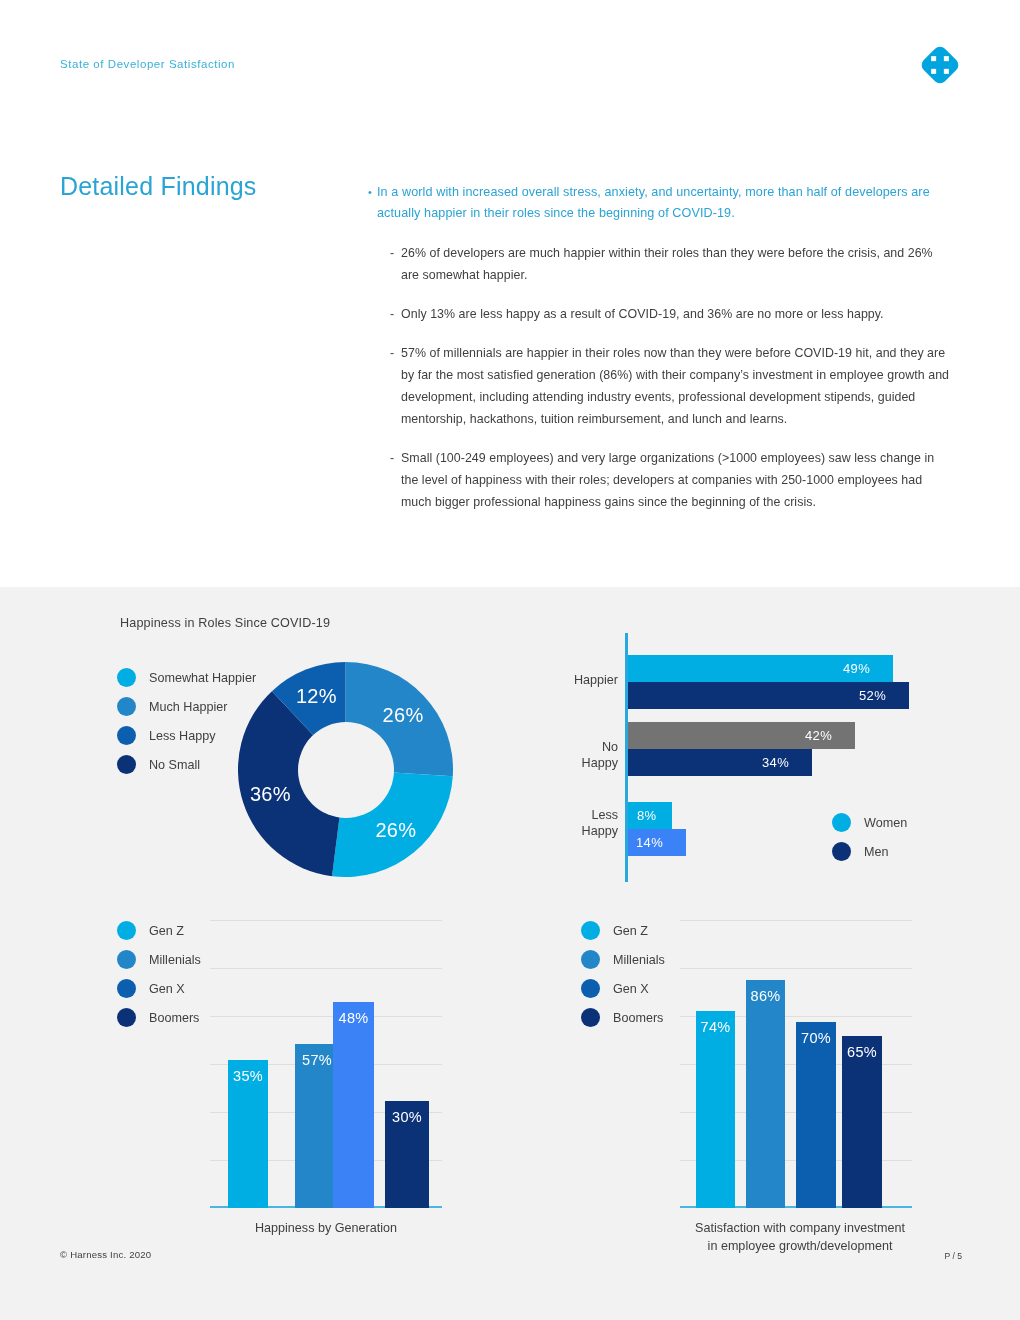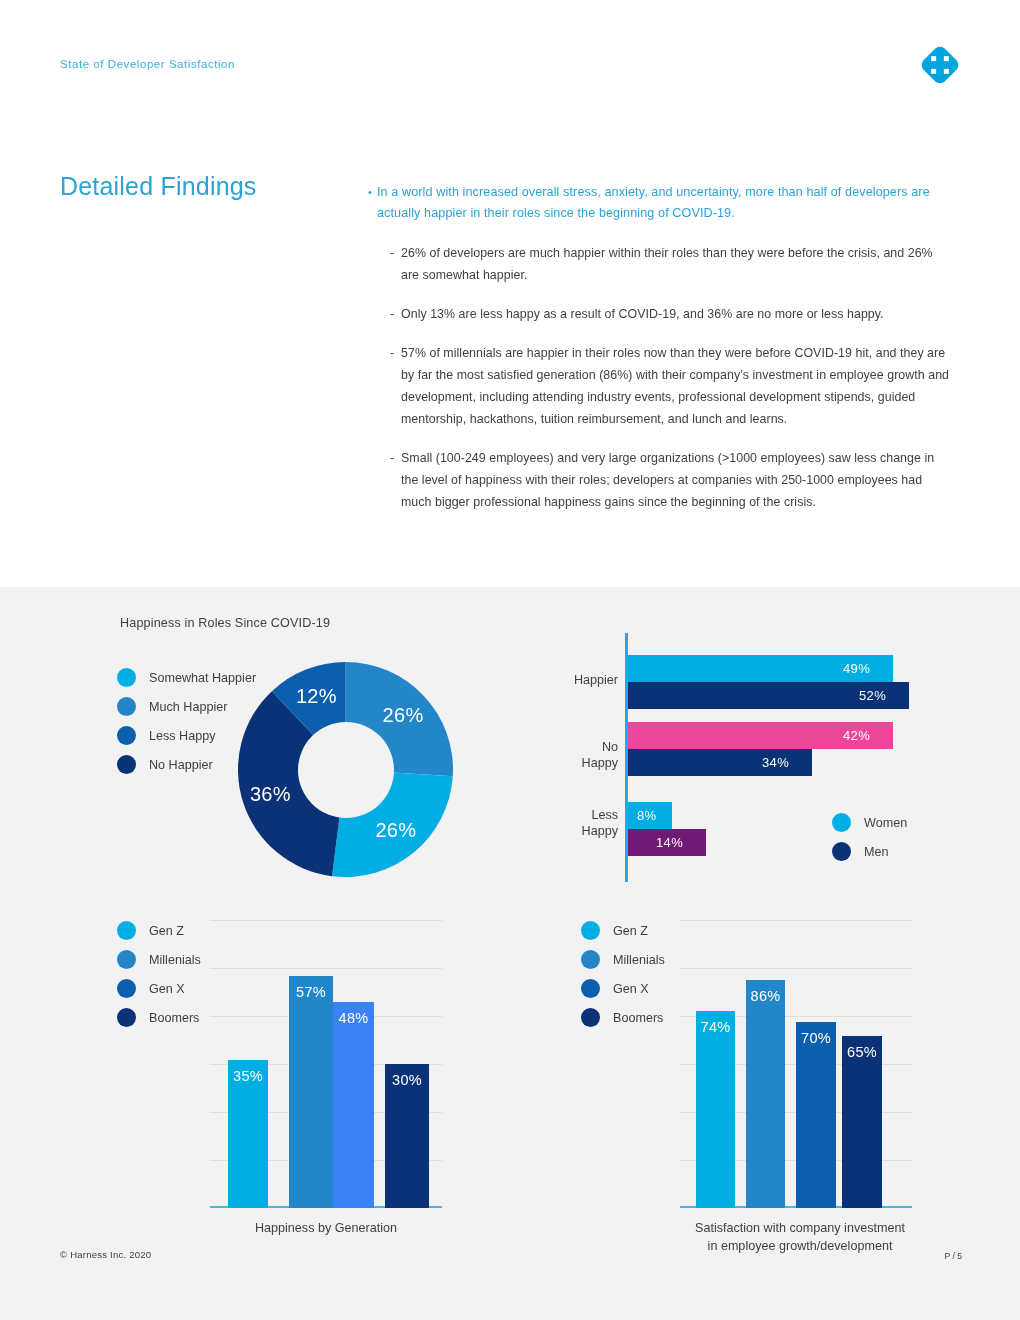--- a/index.html
+++ b/index.html
@@ -161,21 +161,21 @@
     <div class="legend-row">
       <span class="legend-dot" style="background:#2386c8"></span>
       <span class="legend-label">Much Happier</span>
     </div>
     <div class="legend-row">
       <span class="legend-dot" style="background:#0b5fae"></span>
       <span class="legend-label">Less Happy</span>
     </div>
     <div class="legend-row">
       <span class="legend-dot" style="background:#0b3177"></span>
-      <span class="legend-label">No Happier</span>
+      <span class="legend-label">No Small</span>
     </div>
   </div>
 
   <div class="donut-wrap">
     <svg id="donut-svg" viewBox="0 0 215 215" width="215" height="215">
         <path d="M 107.5 107.5 L 107.5 0 A 107.5 107.5 0 0 1 214.7878733060392 114.2499808494012 Z" fill="#2386c8"></path>
         <path d="M 107.5 107.5 L 214.7878733060392 114.2499808494012 A 107.5 107.5 0 0 1 94.02667739183725 214.15233039130635 Z" fill="#00aee4"></path>
         <path d="M 107.5 107.5 L 94.02667739183725 214.15233039130635 A 107.5 107.5 0 0 1 33.911186112665945 29.13587255219828 Z" fill="#0b3177"></path>
         <path d="M 107.5 107.5 L 33.911186112665945 29.13587255219828 A 107.5 107.5 0 0 1 107.49999999999999 0 Z" fill="#0b5fae"></path>
       </svg>
@@ -196,35 +196,35 @@
       <span>49%</span>
     </div>
     <div class="hbar" style="left:88px; top:52px; width:281px; background:#0b3177;">
       <span>52%</span>
     </div>
 
     <div class="hcat" style="top:109px;">
       <div>No</div>
       <div>Happy</div>
     </div>
-    <div class="hbar" style="left:88px; top:92px; width:265px; background:#ec4899;">
+    <div class="hbar" style="left:88px; top:92px; width:227px; background:#737373;">
       <span>42%</span>
     </div>
     <div class="hbar" style="left:88px; top:119px; width:184px; background:#0b3177;">
       <span>34%</span>
     </div>
 
     <div class="hcat" style="top:177px;">
       <div>Less</div>
       <div>Happy</div>
     </div>
     <div class="hbar inside-left" style="left:88px; top:172px; width:44px; background:#00aee4;">
       <span>8%</span>
     </div>
-    <div class="hbar" style="left:88px; top:199px; width:78px; background:#701a75;">
+    <div class="hbar" style="left:88px; top:199px; width:58px; background:#3b82f6;">
       <span>14%</span>
     </div>
 
     <div class="legend" style="left:292px; top:183px;">
       <div class="legend-row">
         <span class="legend-dot" style="background:#00aee4"></span>
         <span class="legend-label">Women</span>
       </div>
       <div class="legend-row">
         <span class="legend-dot" style="background:#0b3177"></span>
@@ -257,27 +257,27 @@
     <div class="gridline" style="left:0; top:50px;  width:232px;"></div>
     <div class="gridline" style="left:0; top:98px;  width:232px;"></div>
     <div class="gridline" style="left:0; top:146px; width:232px;"></div>
     <div class="gridline" style="left:0; top:194px; width:232px;"></div>
     <div class="gridline" style="left:0; top:242px; width:232px;"></div>
     <div class="baseline" style="left:0; top:288px; width:232px;"></div>
 
     <div class="vbar" style="left:18px;  width:40px; height:148px; background:#00aee4;">
         <span>35%</span>
       </div>
-    <div class="vbar" style="left:79px;  width:44px; height:232px; background:#2386c8;">
+    <div class="vbar" style="left:85px;  width:44px; height:164px; background:#2386c8;">
         <span>57%</span>
       </div>
     <div class="vbar" style="left:123px; width:41px; height:206px; background:#3b82f6;">
         <span>48%</span>
       </div>
-    <div class="vbar" style="left:175px; width:44px; height:144px; background:#0b3177;">
+    <div class="vbar" style="left:175px; width:44px; height:107px; background:#0b3177;">
         <span>30%</span>
       </div>
   </div>
 
   <div class="axis-caption" style="left:210px; top:1219px; width:232px;">Happiness by Generation</div>
 
   <div class="legend" style="left:581px; top:921px;">
     <div class="legend-row">
       <span class="legend-dot" style="background:#00aee4"></span>
       <span class="legend-label">Gen Z</span>

